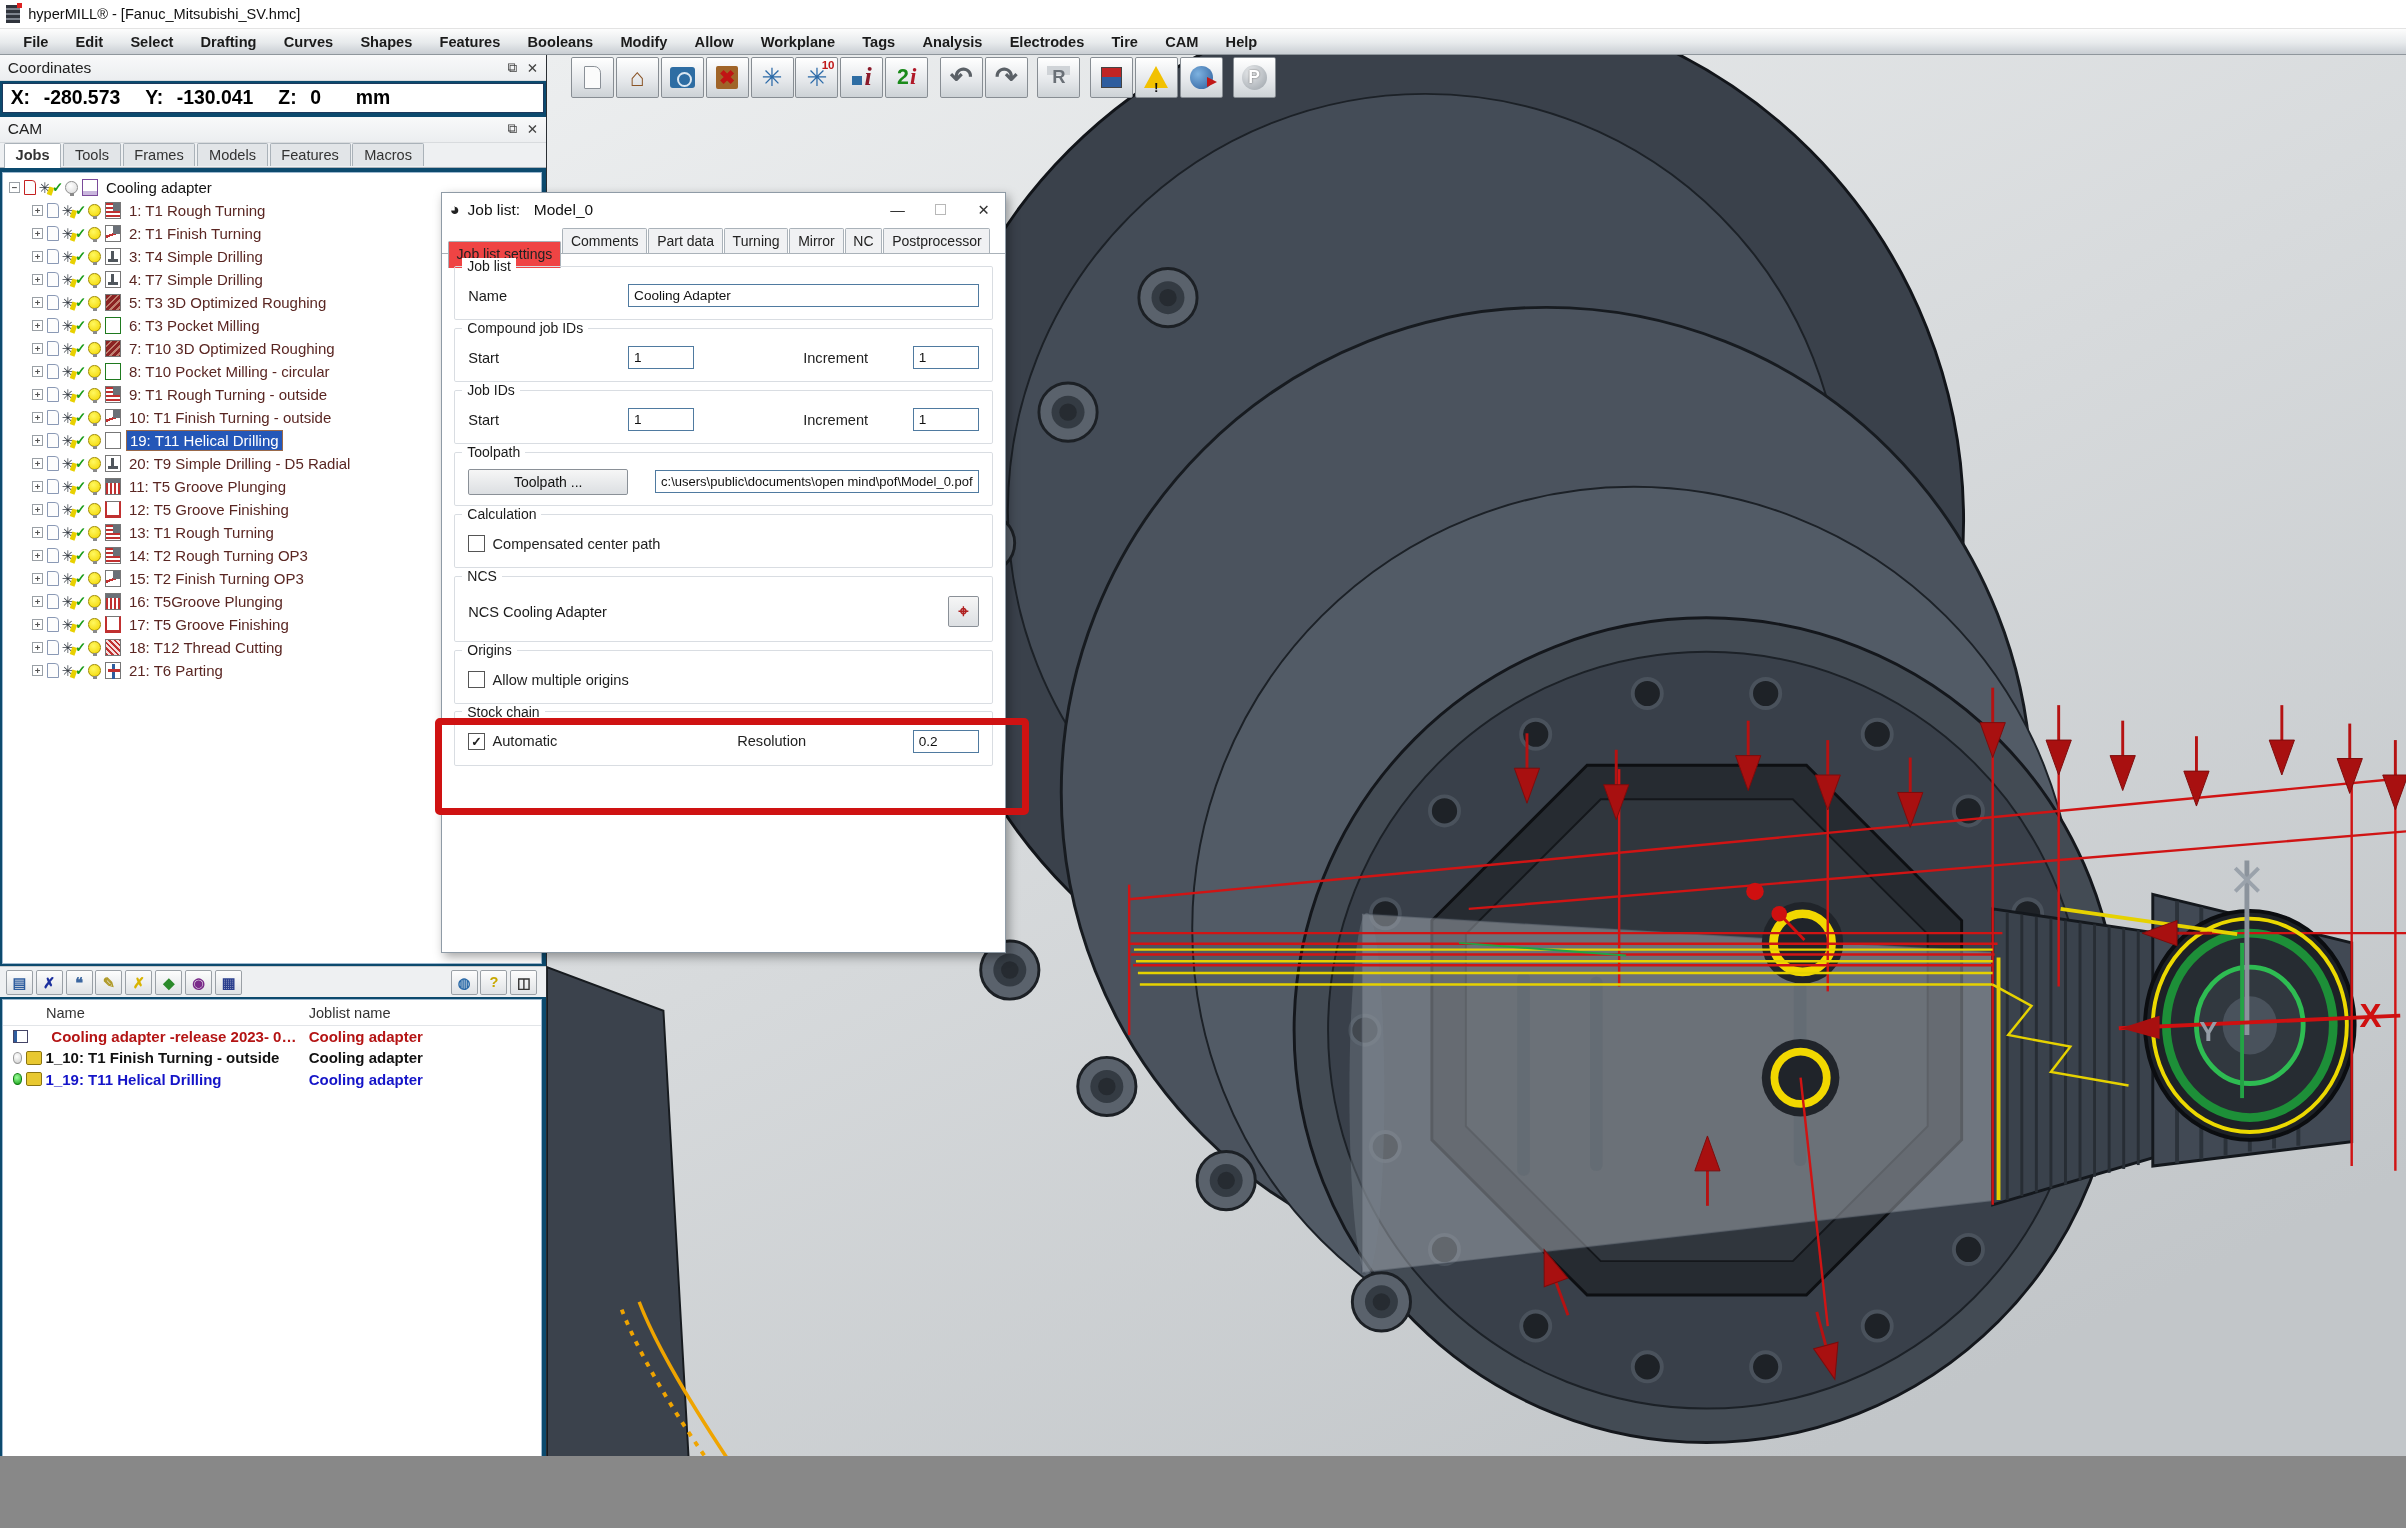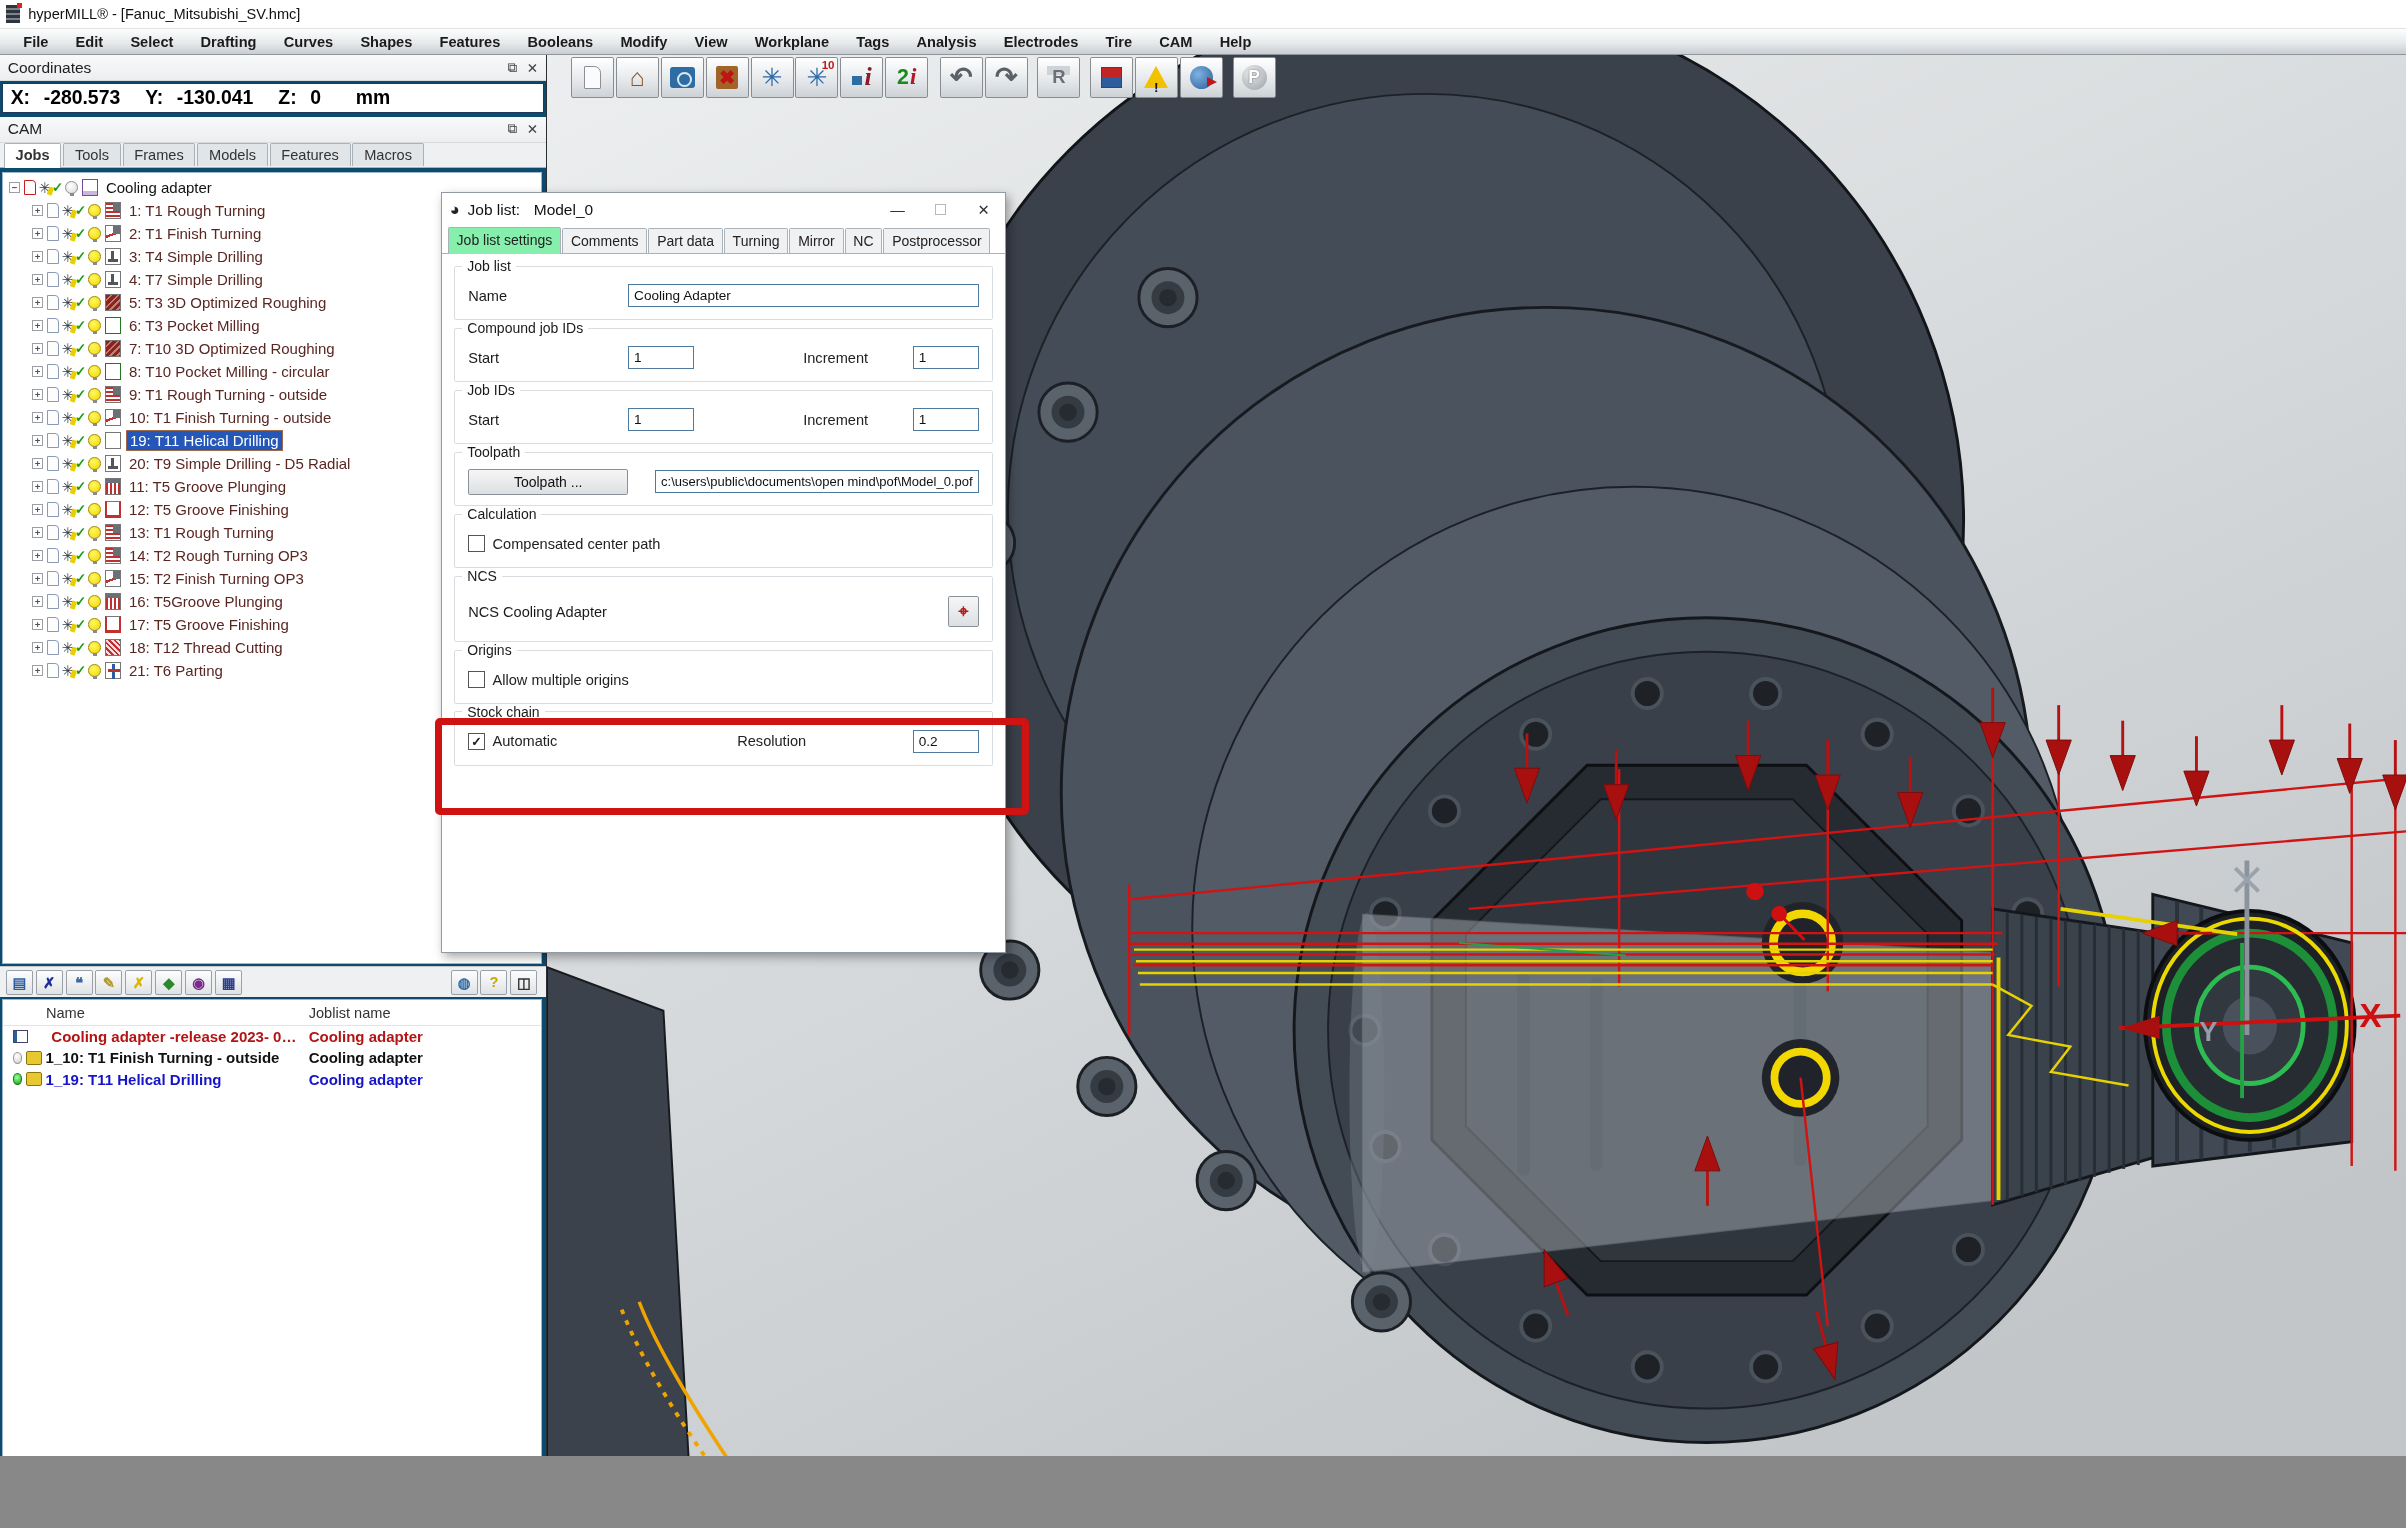--- a/index.html
+++ b/index.html
@@ -133,21 +133,21 @@
   .dlg-icon{font-size:16.5px;color:#222;margin-right:7.8px;}
   .dlg-title-text{font-size:15.5px;color:#111;}
   .dlg-title-val{margin-left:13.6px;font-size:15.5px;color:#111;}
   .dlg-controls{margin-left:auto;display:flex;}
   .dlg-ctrl{width:43px;height:29px;display:flex;align-items:center;justify-content:center;
             font-size:14.6px;color:#333;background:transparent;border:none;}
   .dlg-ctrl.max .box{width:10.7px;height:10.7px;border:1px solid #b8b8b8;}
   .dlg-tabs{display:flex;align-items:flex-end;height:28px;padding-left:5.8px;border-bottom:1px solid #aab2b9;background:#fff;}
   .dtab{padding:3.9px 7.8px;font-size:14px;border:1px solid #aab2b9;border-bottom:none;background:#f0f1f3;
         margin-right:1px;border-radius:1.9px 1.9px 0 0;color:#222;}
-  .dtab.active{background:#86efac;position:relative;top:1px;padding-bottom:5.8px;}
+  .dtab.active{background:#ef4444;position:relative;top:15px;padding-bottom:5.8px;}
   .dlg-body{padding:11.6px 11.6px 0 11.6px;}
   .grp{position:relative;border:1px solid #d9dde2;border-radius:1.9px;margin-bottom:7.8px;padding:15.5px 13.6px 9.7px 13.6px;}
   .grp-label{position:absolute;top:-8.7px;left:7.8px;background:#fff;padding:0 4.9px;font-size:14px;color:#1a1a1a;}
   .frow{display:flex;align-items:center;height:27px;}
   .flabel{flex:0 0 160px;font-size:14.6px;color:#1a1a1a;}
   .fmid{flex:0 0 auto;margin-left:109px;font-size:14.6px;}
   .fin{border:1px solid #4f7aa0;height:23px;font:13.6px "Liberation Sans",sans-serif;padding:1px 4.9px;color:#111;}
   .fin.wide{flex:1;}
   .fin.num{width:66px;} .fin.num.right{margin-left:auto;}
   .fin.path{flex:1;font-size:13px;}
@@ -181,21 +181,21 @@
 
   <span class="menu-item">File</span>
       <span class="menu-item">Edit</span>
       <span class="menu-item">Select</span>
       <span class="menu-item">Drafting</span>
       <span class="menu-item">Curves</span>
       <span class="menu-item">Shapes</span>
       <span class="menu-item">Features</span>
       <span class="menu-item">Booleans</span>
       <span class="menu-item">Modify</span>
-      <span class="menu-item">View</span>
+      <span class="menu-item">Allow</span>
       <span class="menu-item">Workplane</span>
       <span class="menu-item">Tags</span>
       <span class="menu-item">Analysis</span>
       <span class="menu-item">Electrodes</span>
       <span class="menu-item">Tire</span>
       <span class="menu-item">CAM</span>
       <span class="menu-item">Help</span>
     </div>
 
   <div class="viewport">

